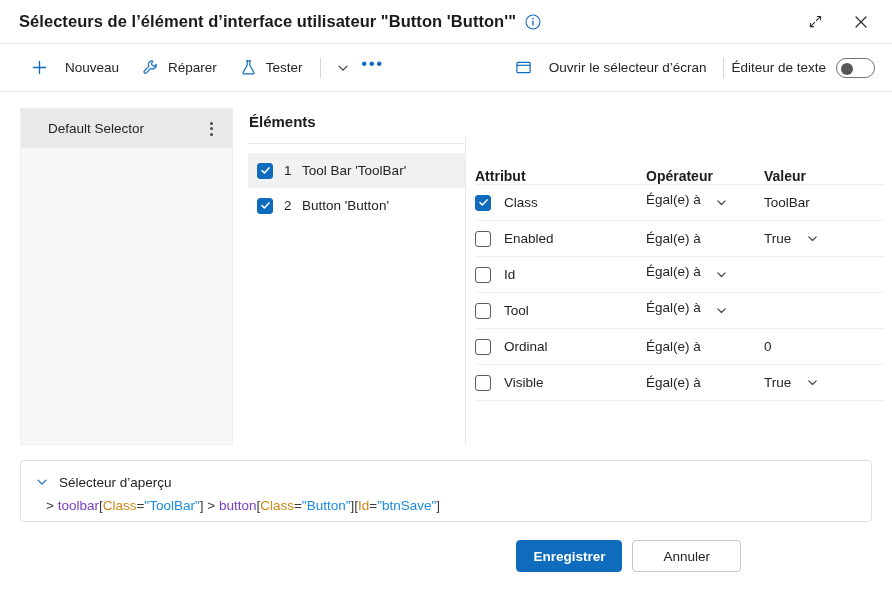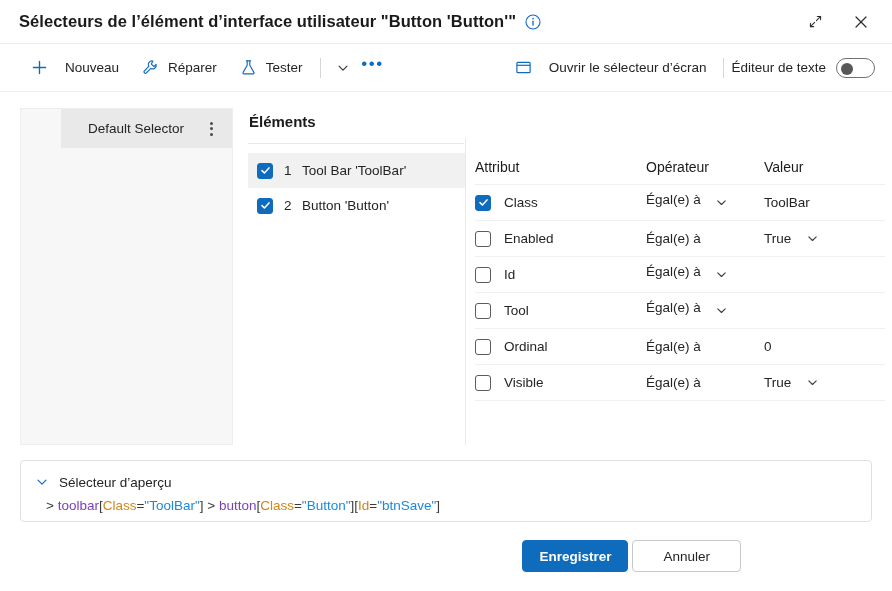--- a/index.html
+++ b/index.html
@@ -112,21 +112,21 @@
     position: absolute; left: 20px; top: 108px;
     width: 213px; height: 337px;
     background: #f7f7f7;
     border: 1px solid #eeeeee;
   }
   .selector-item {
     height: 39px;
     display: flex; align-items: center;
     background: #e9e9e9;
     cursor: pointer;
-    padding-left: 27px; padding-right: 10px; margin-left: 40px;
+    padding-left: 27px; padding-right: 10px;
   }
   .selector-item .sel-label {
     font-size: 13.5px; color: #242424; flex: 1;
     white-space: nowrap;
   }
   .vdots {
     width: 22px; height: 26px;
     display: flex; flex-direction: column;
     align-items: center; justify-content: center;
     gap: 2.5px;
@@ -173,23 +173,23 @@
   .attr-divider {
     position: absolute; left: 465px; top: 138px;
     width: 1px; height: 307px;
     background: #e9e9e9;
   }
   .attr-panel {
     position: absolute; left: 475px; top: 150px;
     width: 410px;
   }
   .attr-head {
-    display: flex; align-items: center;
+    display: flex; align-items: flex-end;
     height: 34px;
-    font-size: 14px; font-weight: 400; color: #1b1b1b;
+    font-size: 14px; font-weight: 700; color: #1b1b1b;
   }
   .col-attr  { width: 171px; }
   .col-op    { width: 118px; }
   .col-val   { flex: 1; }
   .attr-row {
     display: flex; align-items: center;
     height: 36px;
     border-top: 1px solid #f0f0f0;
   }
   .attr-row:first-of-type { border-top: none; }
@@ -249,21 +249,21 @@
   .tok-gt   { color: #3a3a3a; }
   .tok-tag  { color: #7a3fbf; }
   .tok-brk  { color: #3a3a3a; }
   .tok-attr { color: #d18616; }
   .tok-eq   { color: #3a3a3a; }
   .tok-str  { color: #1a8ae0; }
 
   
   .footer {
     position: absolute; right: 20px; top: 540px;
-    display: flex; align-items: center; gap: 4px;
+    display: flex; align-items: center; gap: 10px;
   }
   .btn {
     height: 32px;
     border-radius: 4px;
     font-size: 13.5px;
     display: inline-flex; align-items: center; justify-content: center;
     cursor: pointer;
     white-space: nowrap;
   }
   .btn-primary {

